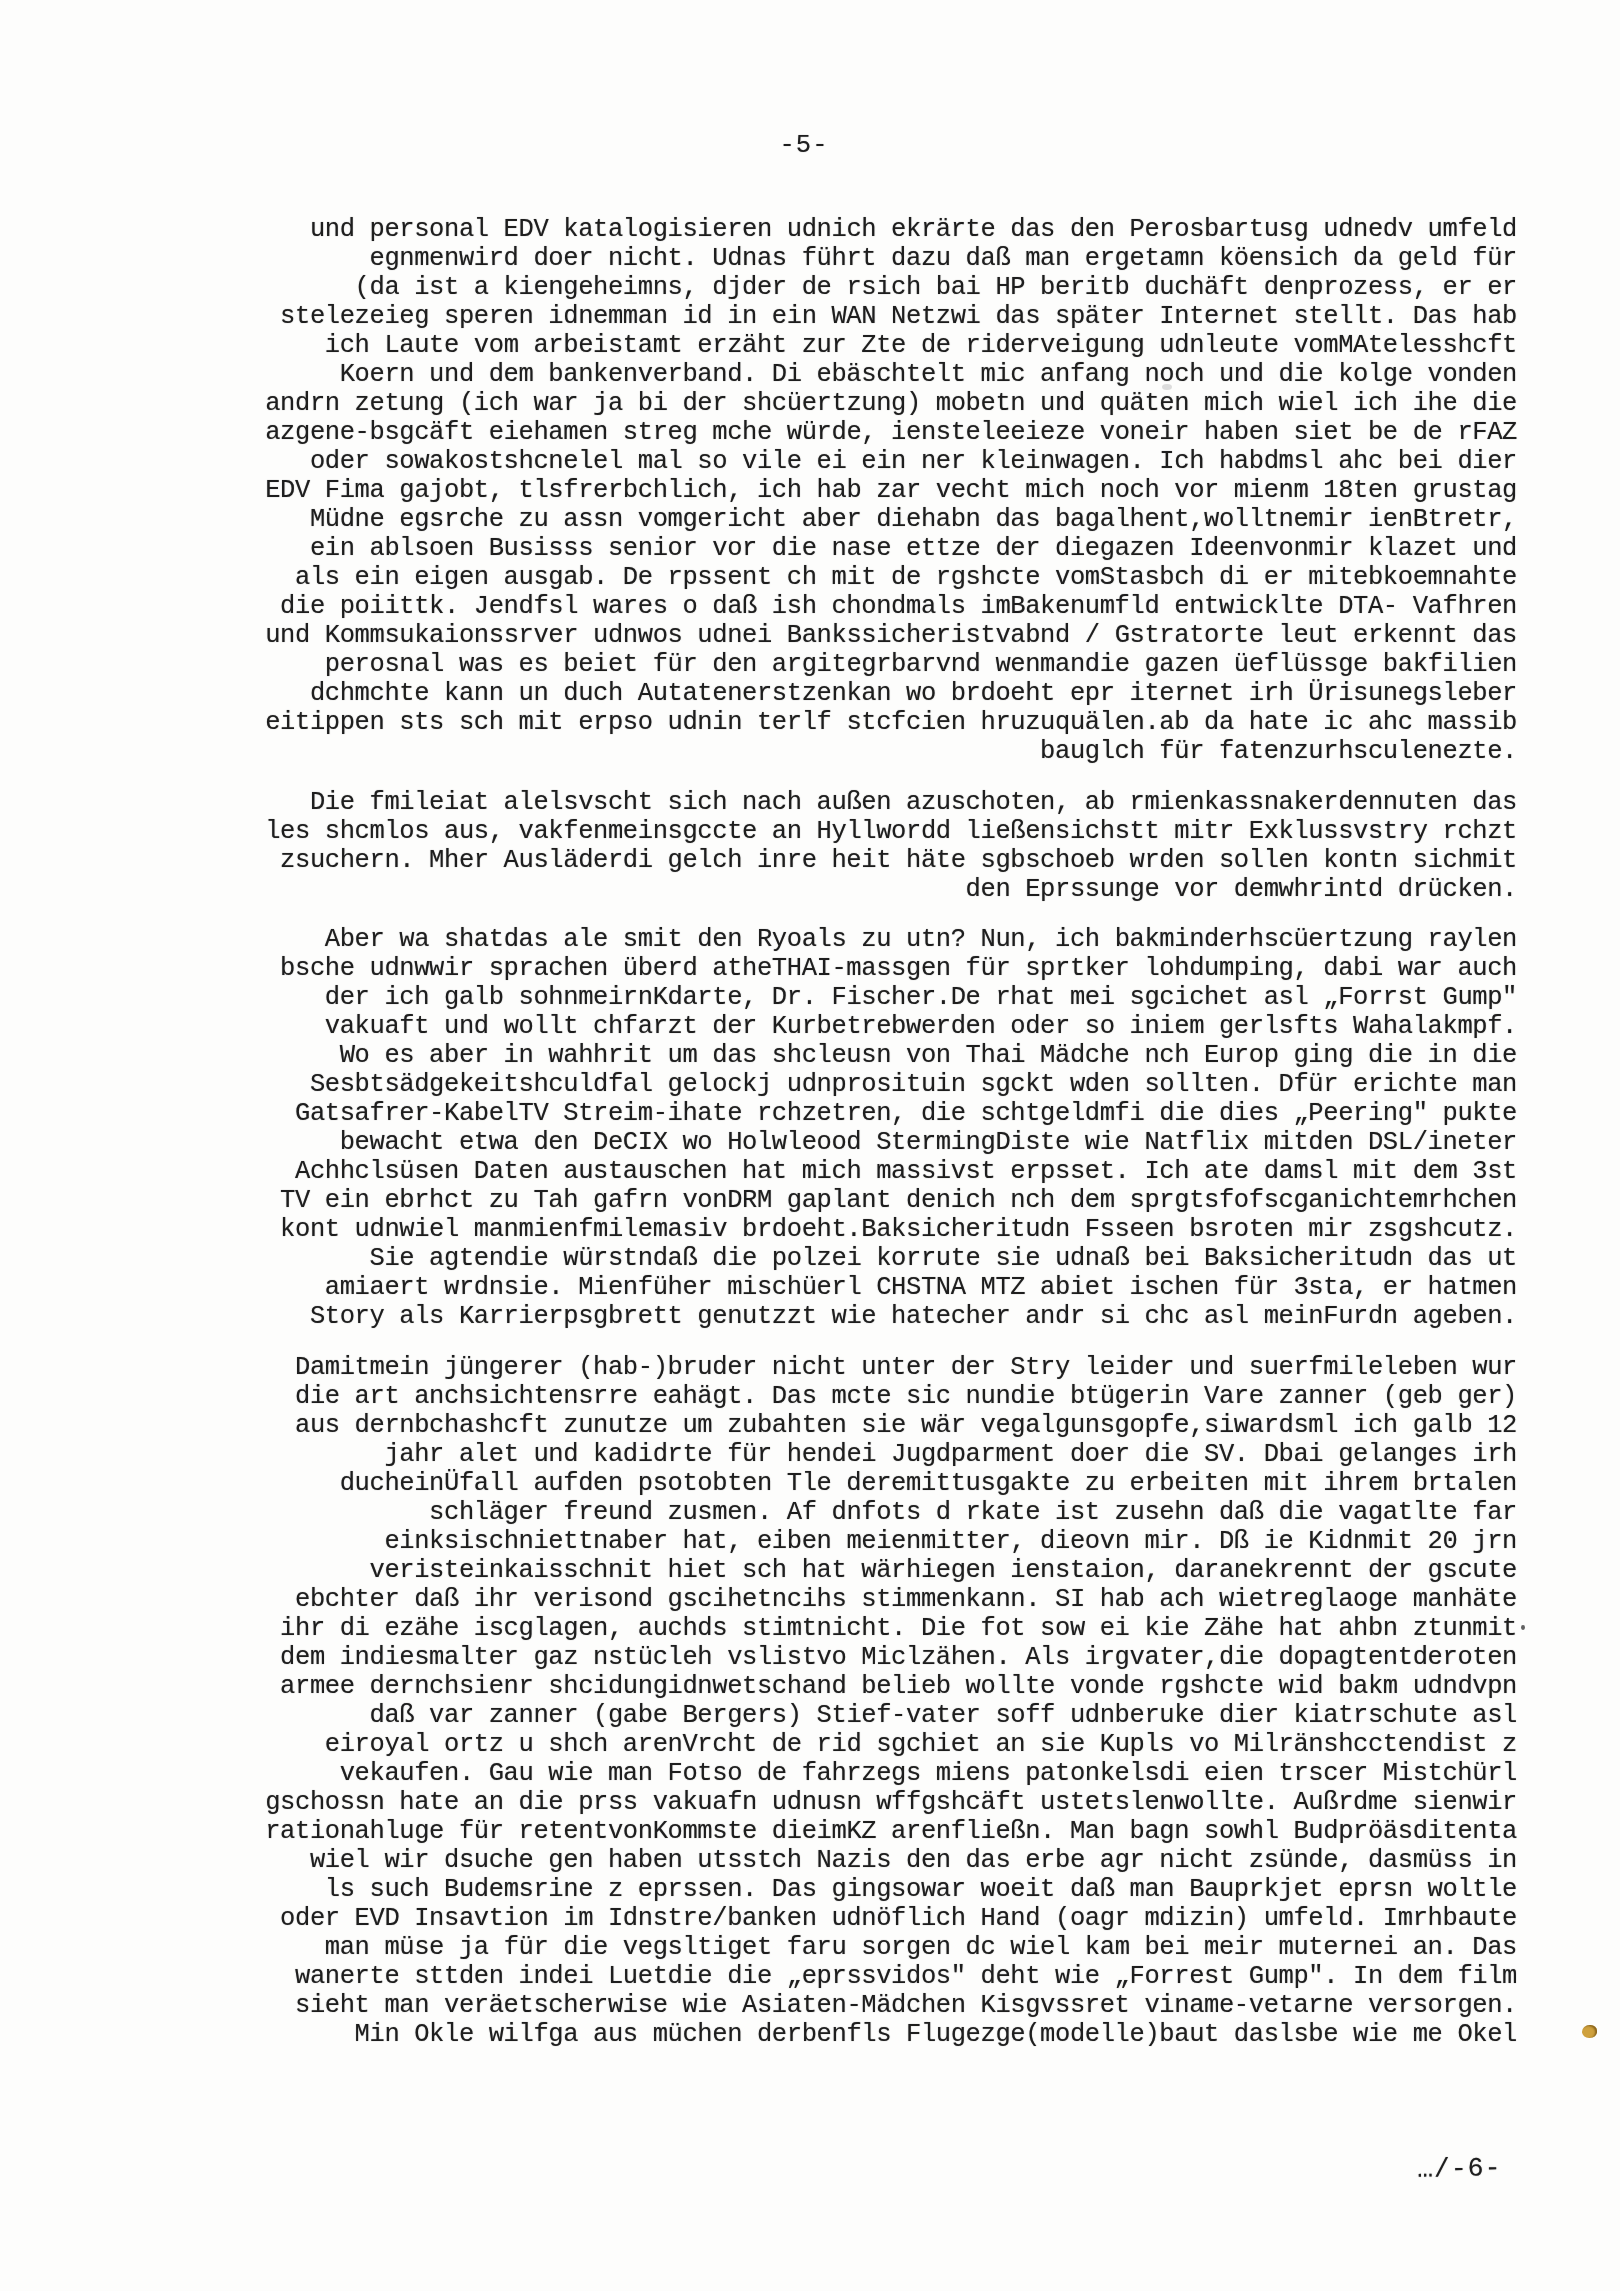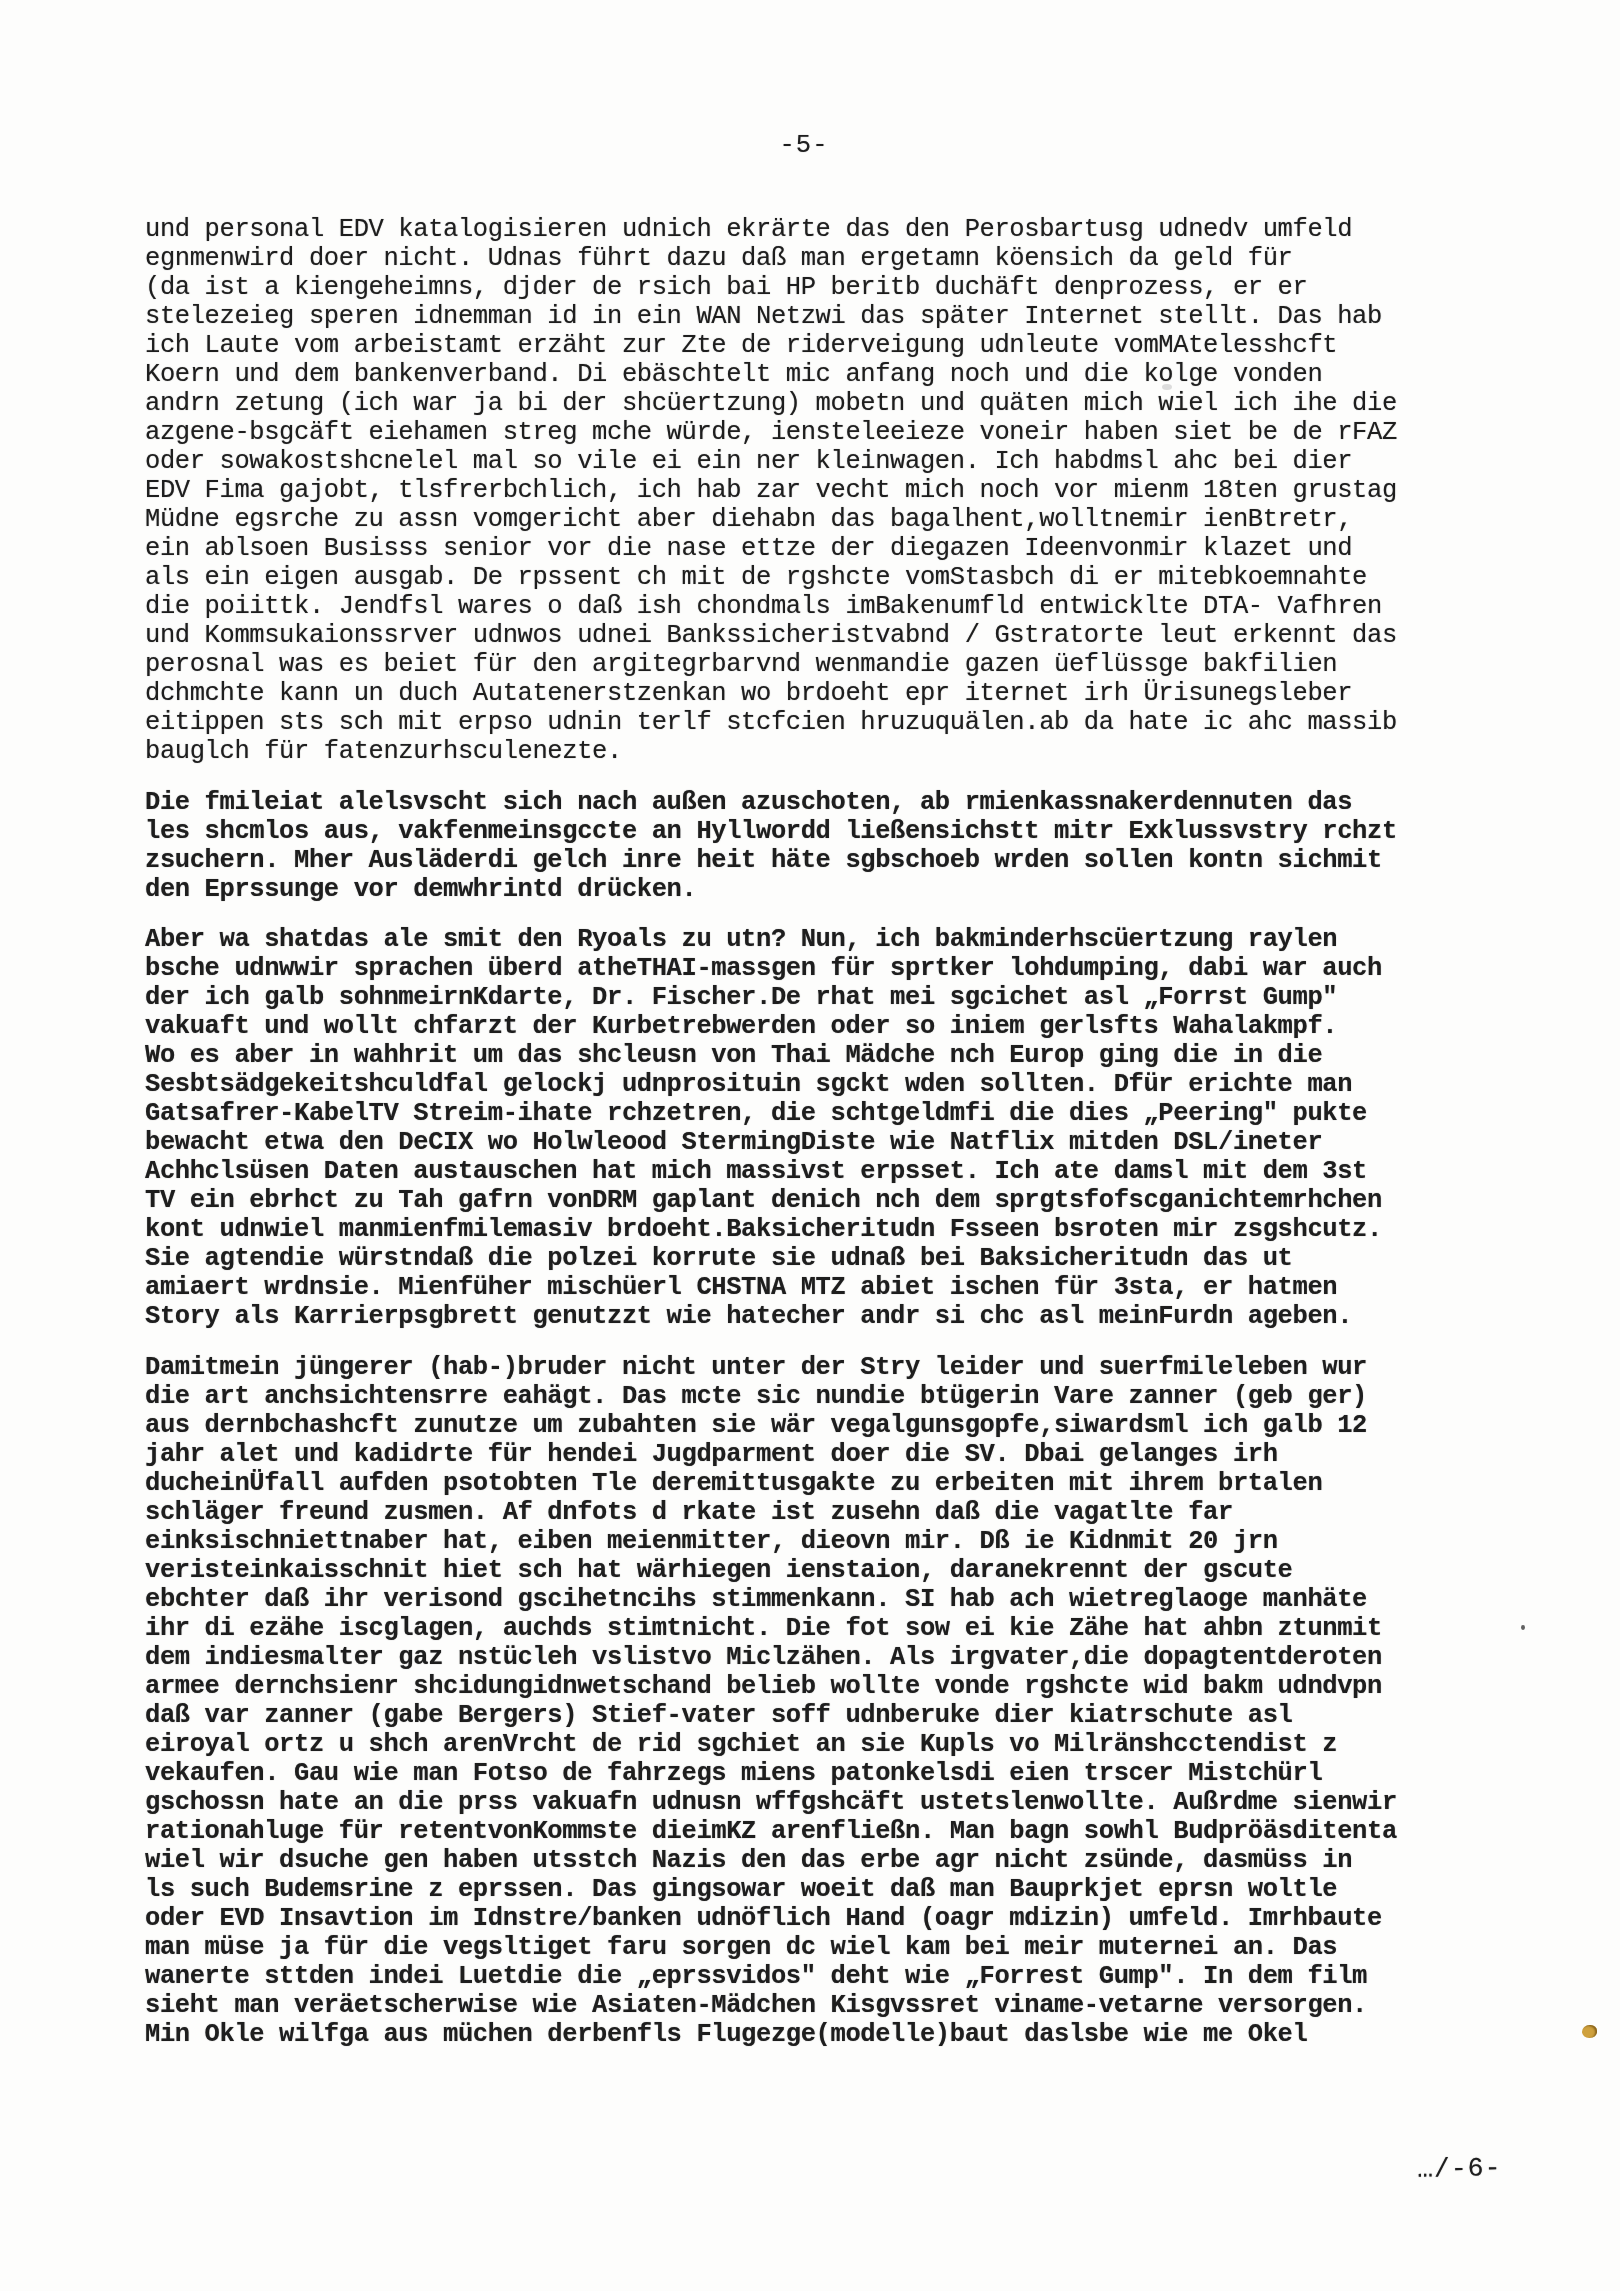--- a/index.html
+++ b/index.html
@@ -20,22 +20,23 @@
     text-align: center;
     font-size: 25.5px;
     letter-spacing: 1px;
     text-shadow: 0 0 1px rgba(20,20,20,0.45);
   }
   .text-column {
     position: absolute;
     left: 145px;
     top: 215px;
     width: 1372px;
+    text-align: right;
   }
-  .paragraph + .paragraph { margin-top: 21.6px; font-weight: bold; }
+  .paragraph + .paragraph { margin-top: 21.6px; }
   .line {
     font-size: 25.5px;
     line-height: 29px;
     white-space: pre;
     letter-spacing: -0.4px;
     text-shadow: 0 0 1px rgba(25,25,25,0.5);
   }
   .footer-mark {
     position: absolute;
     top: 2154px;

